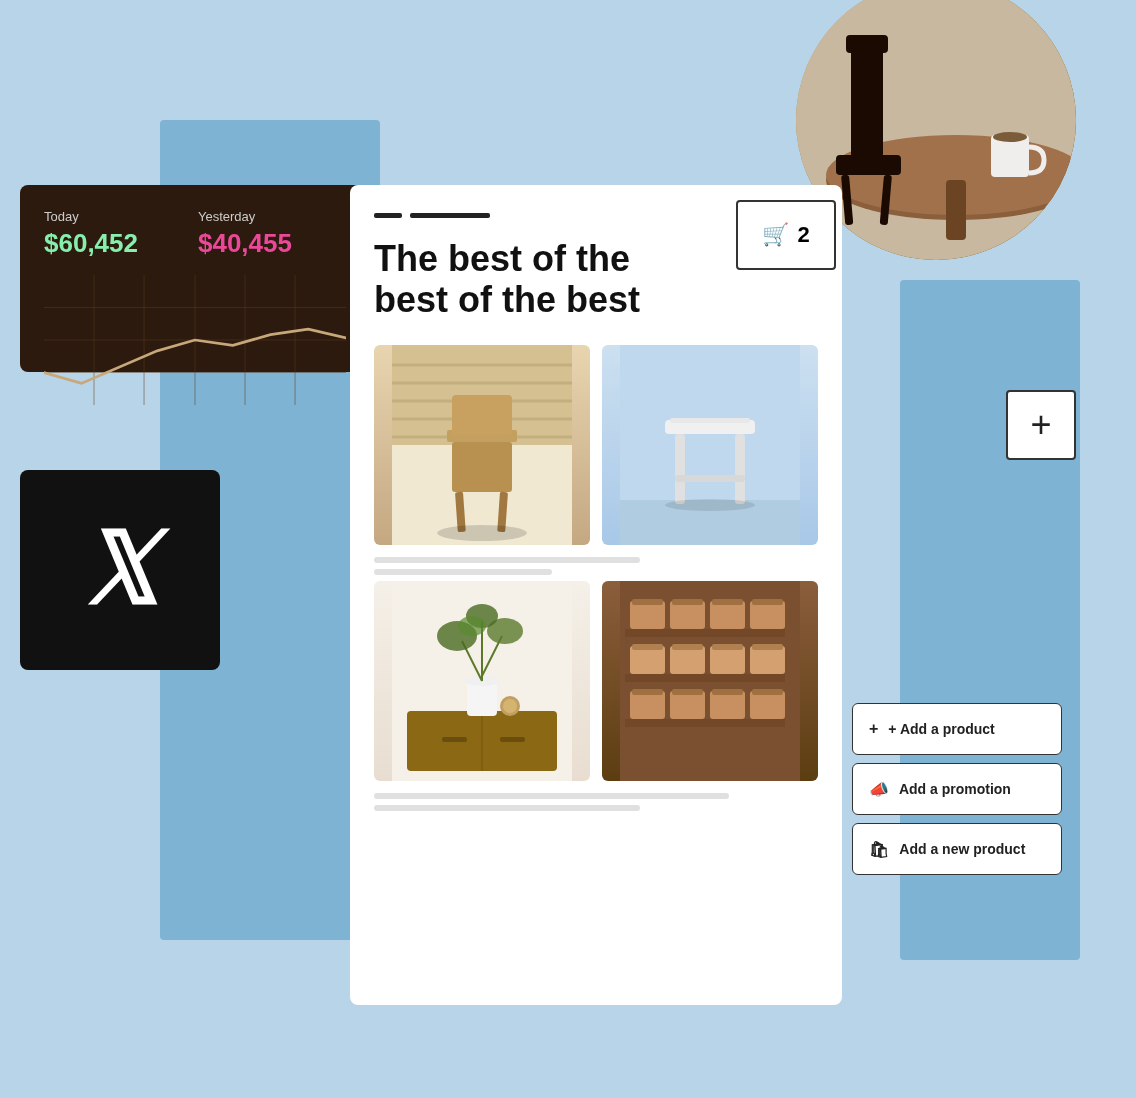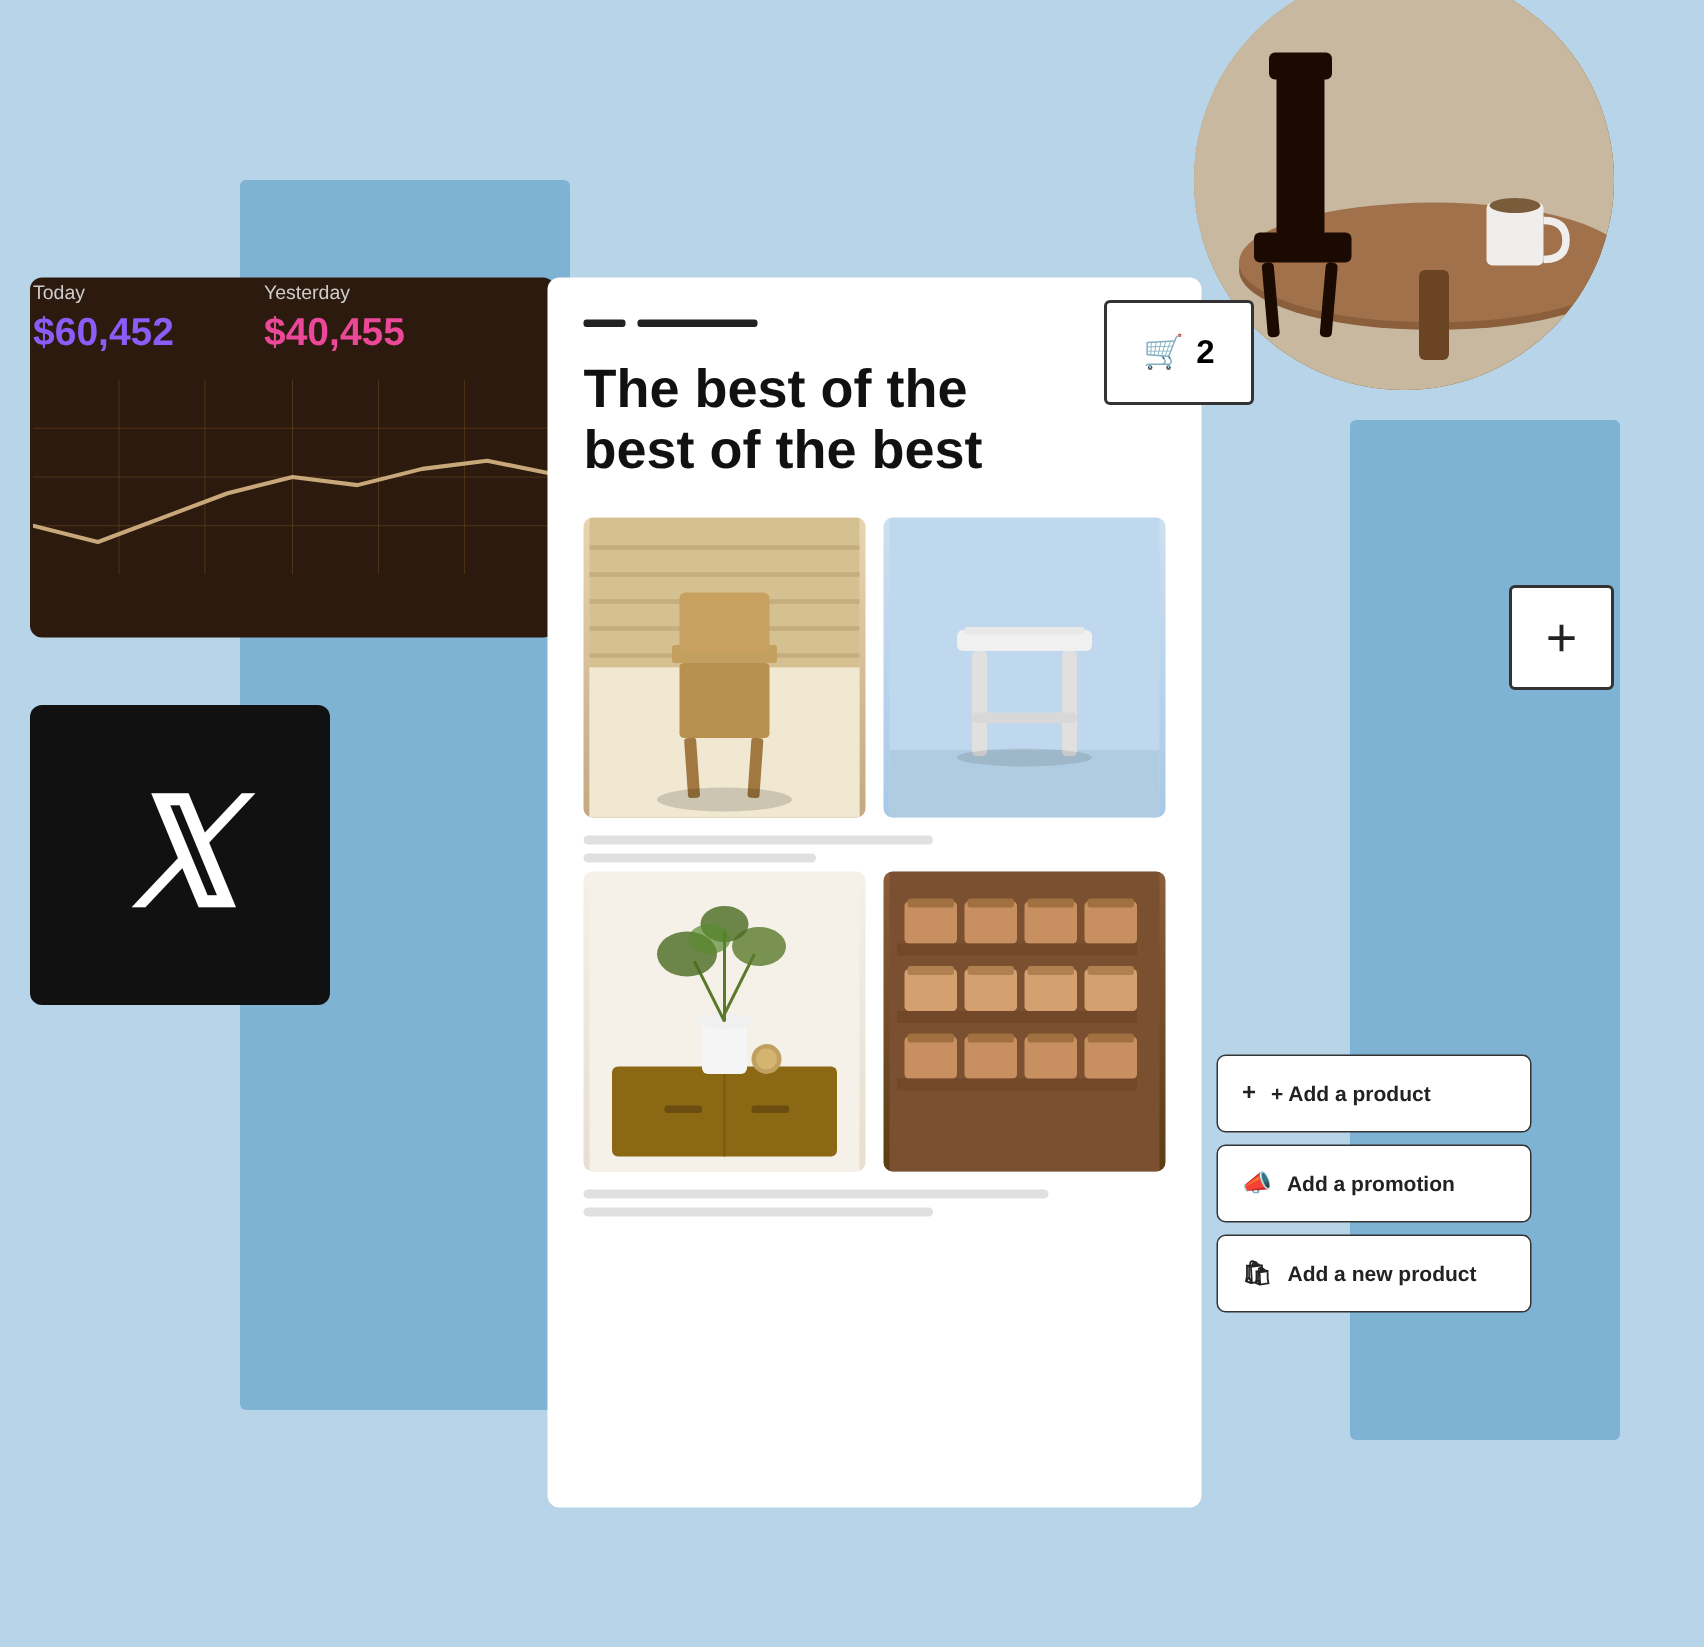--- a/index.html
+++ b/index.html
@@ -31,40 +31,40 @@
       background: #7fb3d3;
       border-radius: 4px;
     }
 
     
     .analytics-card {
       position: absolute;
       left: 20px;
       top: 185px;
       width: 350px;
-      height: 240px;
+      height: 187px;
       background: #2c1a0e;
       border-radius: 8px;
-      padding: 2px;
+      padding: 24px;
       color: white;
     }
     .analytics-header {
       display: flex;
       gap: 60px;
       margin-bottom: 16px;
     }
     .analytics-col .label {
       font-size: 13px;
       color: #ccc;
       margin-bottom: 4px;
     }
     .analytics-col .value {
       font-size: 26px;
       font-weight: 700;
-      color: #8b5cf6;
+      color: #86efac;
     }
     .analytics-col .value.secondary {
       color: #ec4899;
     }
     .chart-area {
       width: 100%;
       height: 130px;
       position: relative;
     }
 
@@ -146,23 +146,23 @@
       justify-content: center;
       gap: 8px;
       font-size: 22px;
       font-weight: 700;
       z-index: 10;
     }
 
     
     .main-card {
       position: absolute;
-      left: 365px;
+      left: 350px;
       top: 185px;
-      width: 436px;
+      width: 492px;
       min-height: 820px;
       background: white;
       border-radius: 8px;
       padding: 28px 24px;
       z-index: 5;
     }
     .menu-lines {
       display: flex;
       gap: 8px;
       margin-bottom: 20px;

